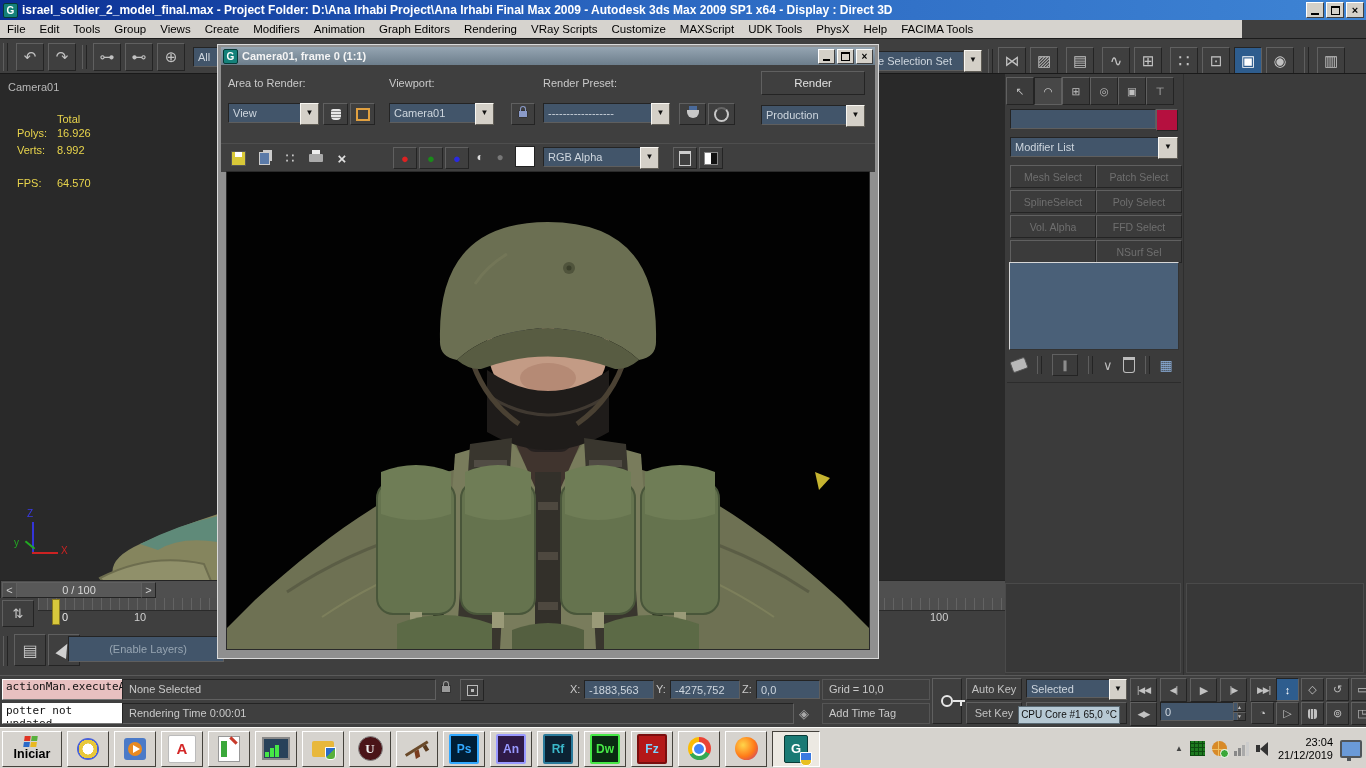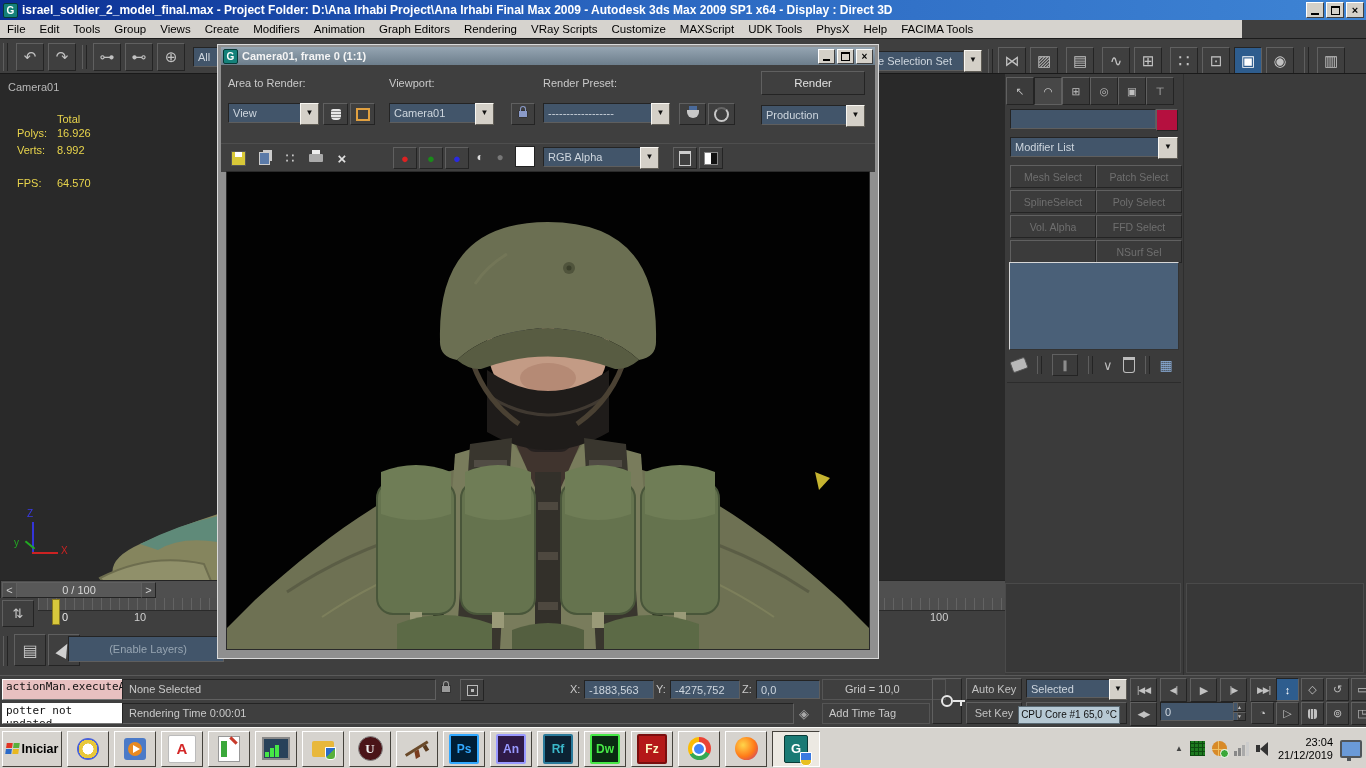--- a/index.html
+++ b/index.html
@@ -62,21 +62,21 @@
   
   #statusbar{left:0;top:675px;width:1366px;height:52px;background:#3f3f3f;z-index:60;
     border-top:1px solid #5a5a5a;}
   .mono{font-family:"DejaVu Sans Mono",monospace;font-size:11px;}
   .pbtn{width:25px;height:22px;font-size:9px;letter-spacing:-1px;}
   
   #taskbar{left:0;top:727px;width:1366px;height:41px;background:#d6d3ce;z-index:100;
     border-top:1px solid #fbfaf7;display:flex;align-items:center;}
   .qbtn{width:40px;height:34px;margin-left:5px;background:#d6d3ce;border:1px solid;
     border-color:#ffffff #45423c #45423c #ffffff;display:flex;align-items:center;
-    justify-content:center;}
+    justify-content:center;flex-direction:column;}
   .appletter{width:26px;height:26px;display:flex;align-items:center;justify-content:center;
     font-weight:bold;font-size:12px;border-radius:2px;}
   .trayico{margin-left:7px;}
 </style>
 </head>
 <body>
 
 <div id="screen">
 
   <div class="ab" id="titlebar">
@@ -471,21 +471,21 @@
       <div style="width:9px;height:9px;border:1px solid #bbb;position:relative">
           <div style="position:absolute;left:3px;top:3px;width:3px;height:3px;background:#bbb"></div>
         </div>
     </div>
     <div class="ab lbl" style="left:570px;top:7px">X:</div>
     <div class="ab bf" style="left:584px;top:4px;width:64px;height:17px">-1883,563</div>
     <div class="ab lbl" style="left:656px;top:7px">Y:</div>
     <div class="ab bf" style="left:670px;top:4px;width:64px;height:17px">-4275,752</div>
     <div class="ab lbl" style="left:742px;top:7px">Z:</div>
     <div class="ab bf" style="left:756px;top:4px;width:58px;height:17px">0,0</div>
-    <div class="ab lbl" style="left:822px;top:3px;width:100px;height:19px;line-height:19px;border:1px solid #555;padding-left:22px">Grid = 10,0</div>
+    <div class="ab lbl" style="left:822px;top:3px;width:100px;height:19px;line-height:19px;border:1px solid #555;padding-left:6px">Grid = 10,0</div>
     <div class="ab r ic" style="left:932px;top:2px;width:28px;height:44px">
       <div style="width:8px;height:8px;border:2px solid #e8e8e8;border-radius:50%;position:relative">
           <div style="position:absolute;left:10px;top:3px;width:12px;height:2px;background:#e8e8e8"></div>
           <div style="position:absolute;left:17px;top:5px;width:2px;height:4px;background:#e8e8e8"></div>
         </div>
     </div>
     <div class="ab r ic lbl" style="left:966px;top:2px;width:54px;height:20px">Auto Key</div>
     <div class="ab bf" style="left:1026px;top:3px;width:82px;height:17px">Selected</div>
     <div class="ab ga" style="left:1109px;top:3px;width:16px;height:19px"><span>▼</span></div>
     <div class="ab" style="left:1130px;top:2px;display:flex;gap:3px">
@@ -612,21 +612,21 @@
     <div class="qbtn">
         <div class="appletter" style="background:#2f1a47;color:#9999ff;border:2px solid #9999ff">An</div>
       </div>
     <div class="qbtn">
         <div class="appletter" style="background:#0c2233;color:#3ab6c8;border:2px solid #2a7a9a">Rf</div>
       </div>
     <div class="qbtn">
         <div class="appletter" style="background:#0a2a12;color:#46e846;border:2px solid #46e846">Dw</div>
       </div>
     <div class="qbtn">
-        <div class="appletter" style="background:#b41818;color:#fef9c3;border:2px solid #7a0e0e">Fz</div>
+        <div class="appletter" style="background:#b41818;color:#7dd3fc;border:2px solid #7a0e0e">Fz</div>
       </div>
     <div class="qbtn">
         <div style="width:23px;height:23px;border-radius:50%;background:conic-gradient(#ea4335 0 33%,#34a853 33% 66%,#fbbc05 66% 100%);display:flex;align-items:center;justify-content:center">
           <div style="width:10px;height:10px;border-radius:50%;background:#4285f4;border:2px solid #fff"></div>
         </div>
       </div>
     <div class="qbtn">
         <div style="width:23px;height:23px;border-radius:50%;background:radial-gradient(circle at 35% 35%,#ffd54a,#ff7a18 55%,#c03a7c 95%)"></div>
       </div>
     <div class="qbtn" style="background:#ece9e2;border-color:#45423c #ffffff #ffffff #45423c;width:46px">

